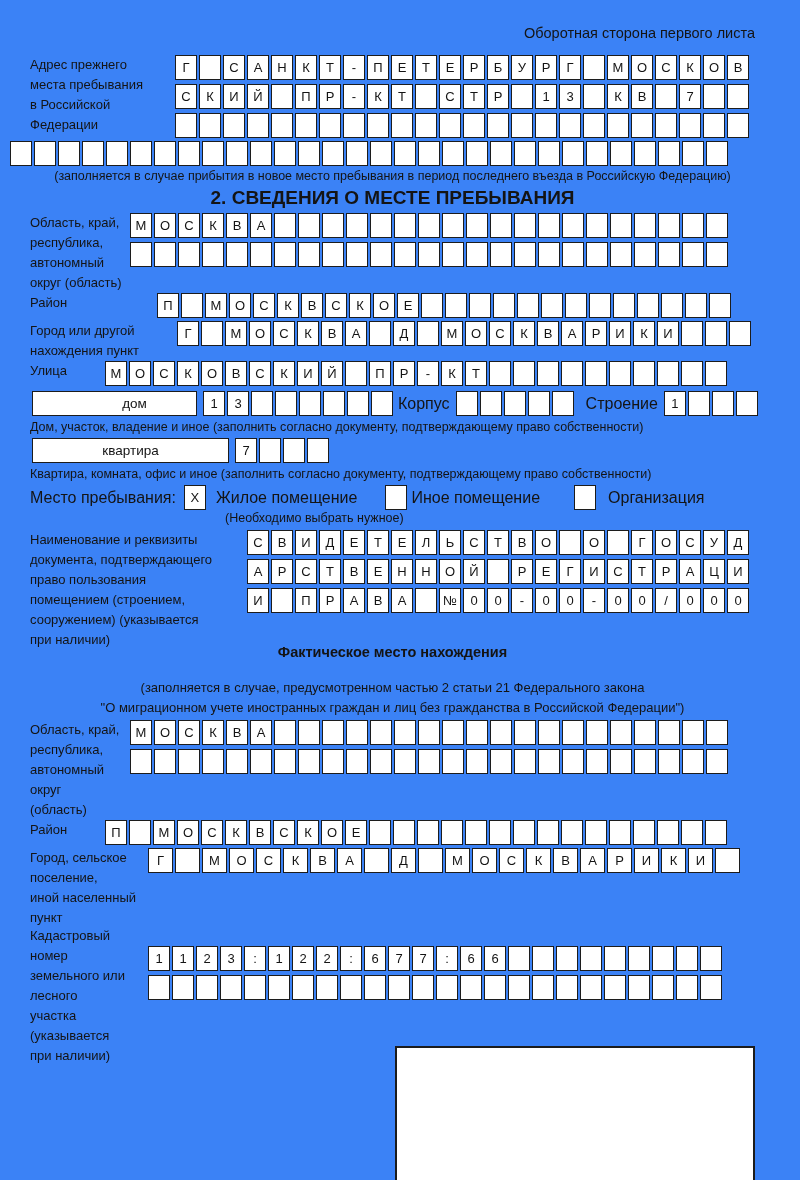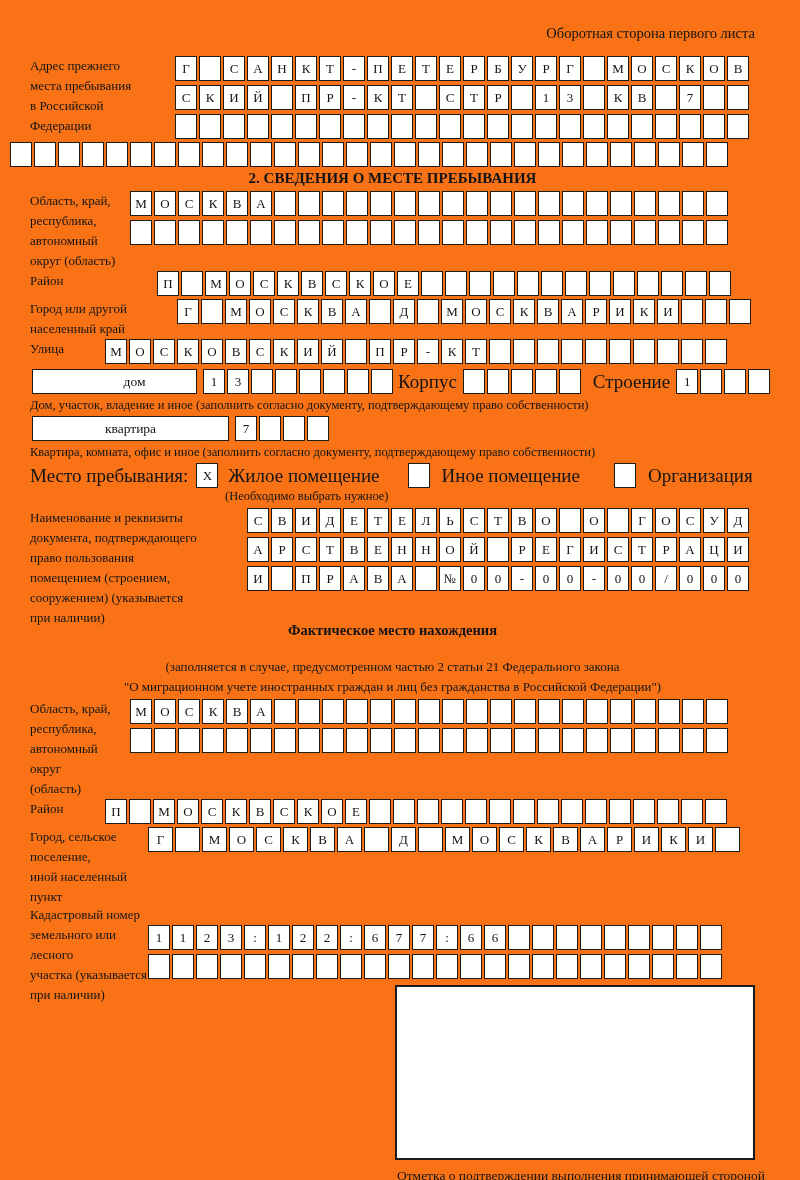--- a/index.html
+++ b/index.html
@@ -1,40 +1,40 @@
 <!DOCTYPE html>
 <html><head>
 <meta charset="utf-8">
 <style>
   html,body { margin:0; padding:0; background:#ffffff; }
   .page {
     position:relative; width:800px; height:1180px; box-sizing:border-box;
-    padding:25px 45px 0 30px; overflow:hidden; background:#f97316;
-    font-family:Liberation Serif, serif; color:#141414;
+    padding:25px 45px 0 30px; overflow:hidden; background:#3b82f6;
+    font-family:Liberation Sans, sans-serif; color:#141414;
   }
   .header-note { text-align:right; font-size:14.5px; margin-bottom:14px; }
   .row { display:flex; align-items:flex-start; }
   .lbl { font-size:13px; line-height:20px; white-space:pre-line; flex-shrink:0; }
   .gcol { display:flex; flex-direction:column; gap:4px; }
   .cells { display:flex; gap:2px; }
   .cell {
     width:22px; height:25px; box-sizing:border-box; border:1.5px solid #1c1c1c;
     display:flex; align-items:center; justify-content:center;
     font-size:13px; flex-shrink:0; background:#fff;
   }
   .cell-w25 .cell { width:25px; }
   .wbox {
     height:25px; box-sizing:border-box; border:1.5px solid #1c1c1c;
     display:flex; align-items:center; justify-content:center; font-size:13.5px;
     flex-shrink:0; background:#fff;
   }
   .note { font-size:12.5px; line-height:16px; }
   .center { text-align:center; }
-  .sec-title { text-align:center; font-weight:bold; font-size:15px; margin:3px 0 4px 0; }
-  .inline-lbl { font-size:19px; line-height:25px; white-space:nowrap; flex-shrink:0; }
+  .sec-title { text-align:center; font-weight:bold; font-size:19px; margin:3px 0 4px 0; }
+  .inline-lbl { font-size:16px; line-height:25px; white-space:nowrap; flex-shrink:0; }
   .opt { display:flex; }
   .w100{width:100px;} .w118{width:118px;} .w127{width:127px;} .w145{width:145px;}
   .w147{width:147px;} .w75{width:75px;} .w217{width:217px;}
   .mt3{margin-top:3px;} .mt4{margin-top:4px;} .mt5{margin-top:5px;} .mt2{margin-top:2px;}
   .stamp-wrap { margin-left:365px; margin-top:-20px; width:372px; }
   .stamp-box { width:360px; height:175px; box-sizing:border-box; border:2px solid #1c1c1c; background:#fff; }
   .stamp-caption { margin-top:5px; font-size:13.5px; line-height:21px; text-align:center; }
   .law-note { text-align:center; font-size:13px; line-height:20px; white-space:pre-line; margin-top:18px; }
 </style>
 </head>
@@ -155,20 +155,21 @@
       <div class="cell"></div>
       <div class="cell"></div>
       <div class="cell"></div>
       <div class="cell"></div>
       <div class="cell"></div>
       <div class="cell"></div>
       <div class="cell"></div>
       <div class="cell"></div>
       <div class="cell"></div>
     </div>
+  <div class="note center mt2">(заполняется в случае прибытия в новое место пребывания в период последнего въезда в Российскую Федерацию)</div>
 
   <div class="sec-title">2. СВЕДЕНИЯ О МЕСТЕ ПРЕБЫВАНИЯ</div>
 
   <div class="row">
     <div class="lbl w100">Область, край,
 республика,
 автономный
 округ (область)</div>
     <div class="gcol">
       <div class="cells">
@@ -253,21 +254,21 @@
         <div class="cell"></div>
         <div class="cell"></div>
         <div class="cell"></div>
         <div class="cell"></div>
         <div class="cell"></div>
       </div>
   </div>
 
   <div class="row mt3">
     <div class="lbl w147">Город или другой
-населенный край</div>
+нахождения пункт</div>
     <div class="cells">
         <div class="cell">Г</div>
         <div class="cell"></div>
         <div class="cell">М</div>
         <div class="cell">О</div>
         <div class="cell">С</div>
         <div class="cell">К</div>
         <div class="cell">В</div>
         <div class="cell">А</div>
         <div class="cell"></div>
@@ -361,21 +362,21 @@
       </div>
   </div>
   <div class="note mt3">Квартира, комната, офис и иное (заполнить согласно документу, подтверждающему право собственности)</div>
 
   <div class="row mt3" style="align-items:center;">
     <div class="inline-lbl">Место пребывания:</div>
     <div class="opt" style="margin-left:8px; gap:10px; align-items:center;">
       <div class="cell">X</div>
       <span class="inline-lbl">Жилое помещение</span>
     </div>
-    <div class="opt" style="margin-left:28px; gap:12px; align-items:flex-end;">
+    <div class="opt" style="margin-left:28px; gap:4px; align-items:flex-end;">
       <div class="cell"></div>
       <span class="inline-lbl">Иное помещение</span>
     </div>
     <div class="opt" style="margin-left:34px; gap:12px; align-items:center;">
       <div class="cell"></div>
       <span class="inline-lbl">Организация</span>
     </div>
   </div>
   <div class="note" style="margin-left:195px;">(Необходимо выбрать нужное)</div>
 

